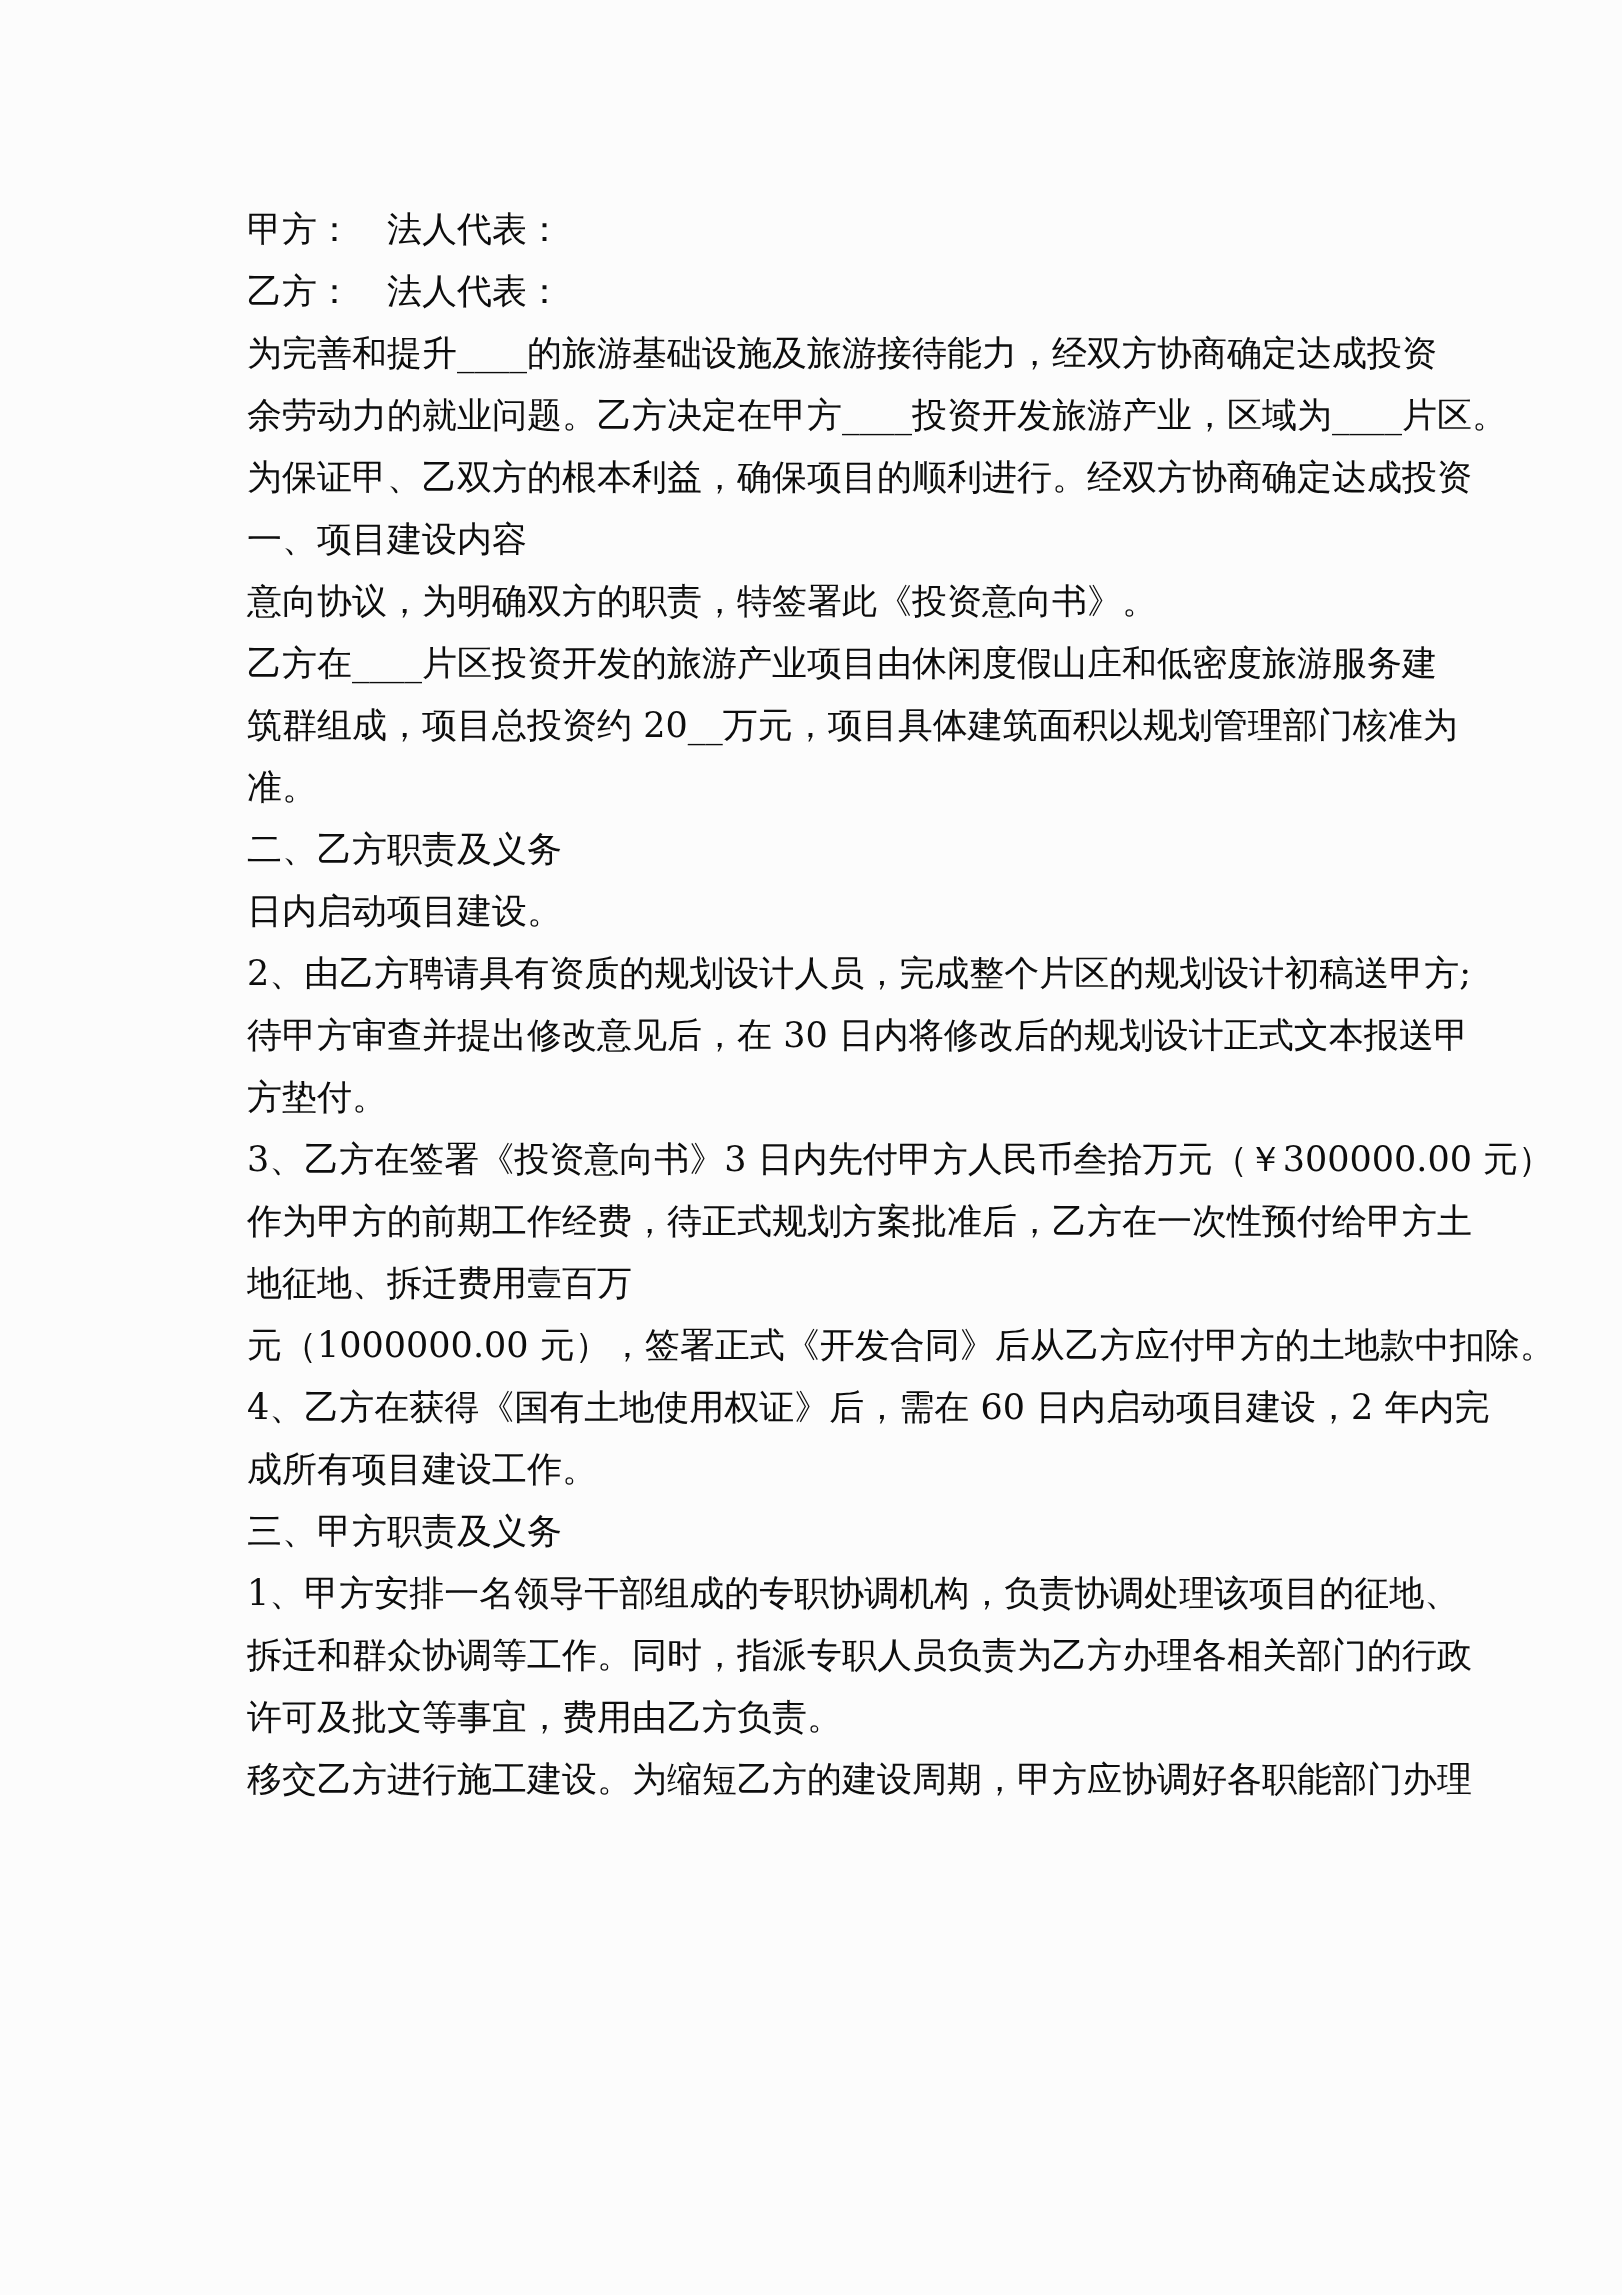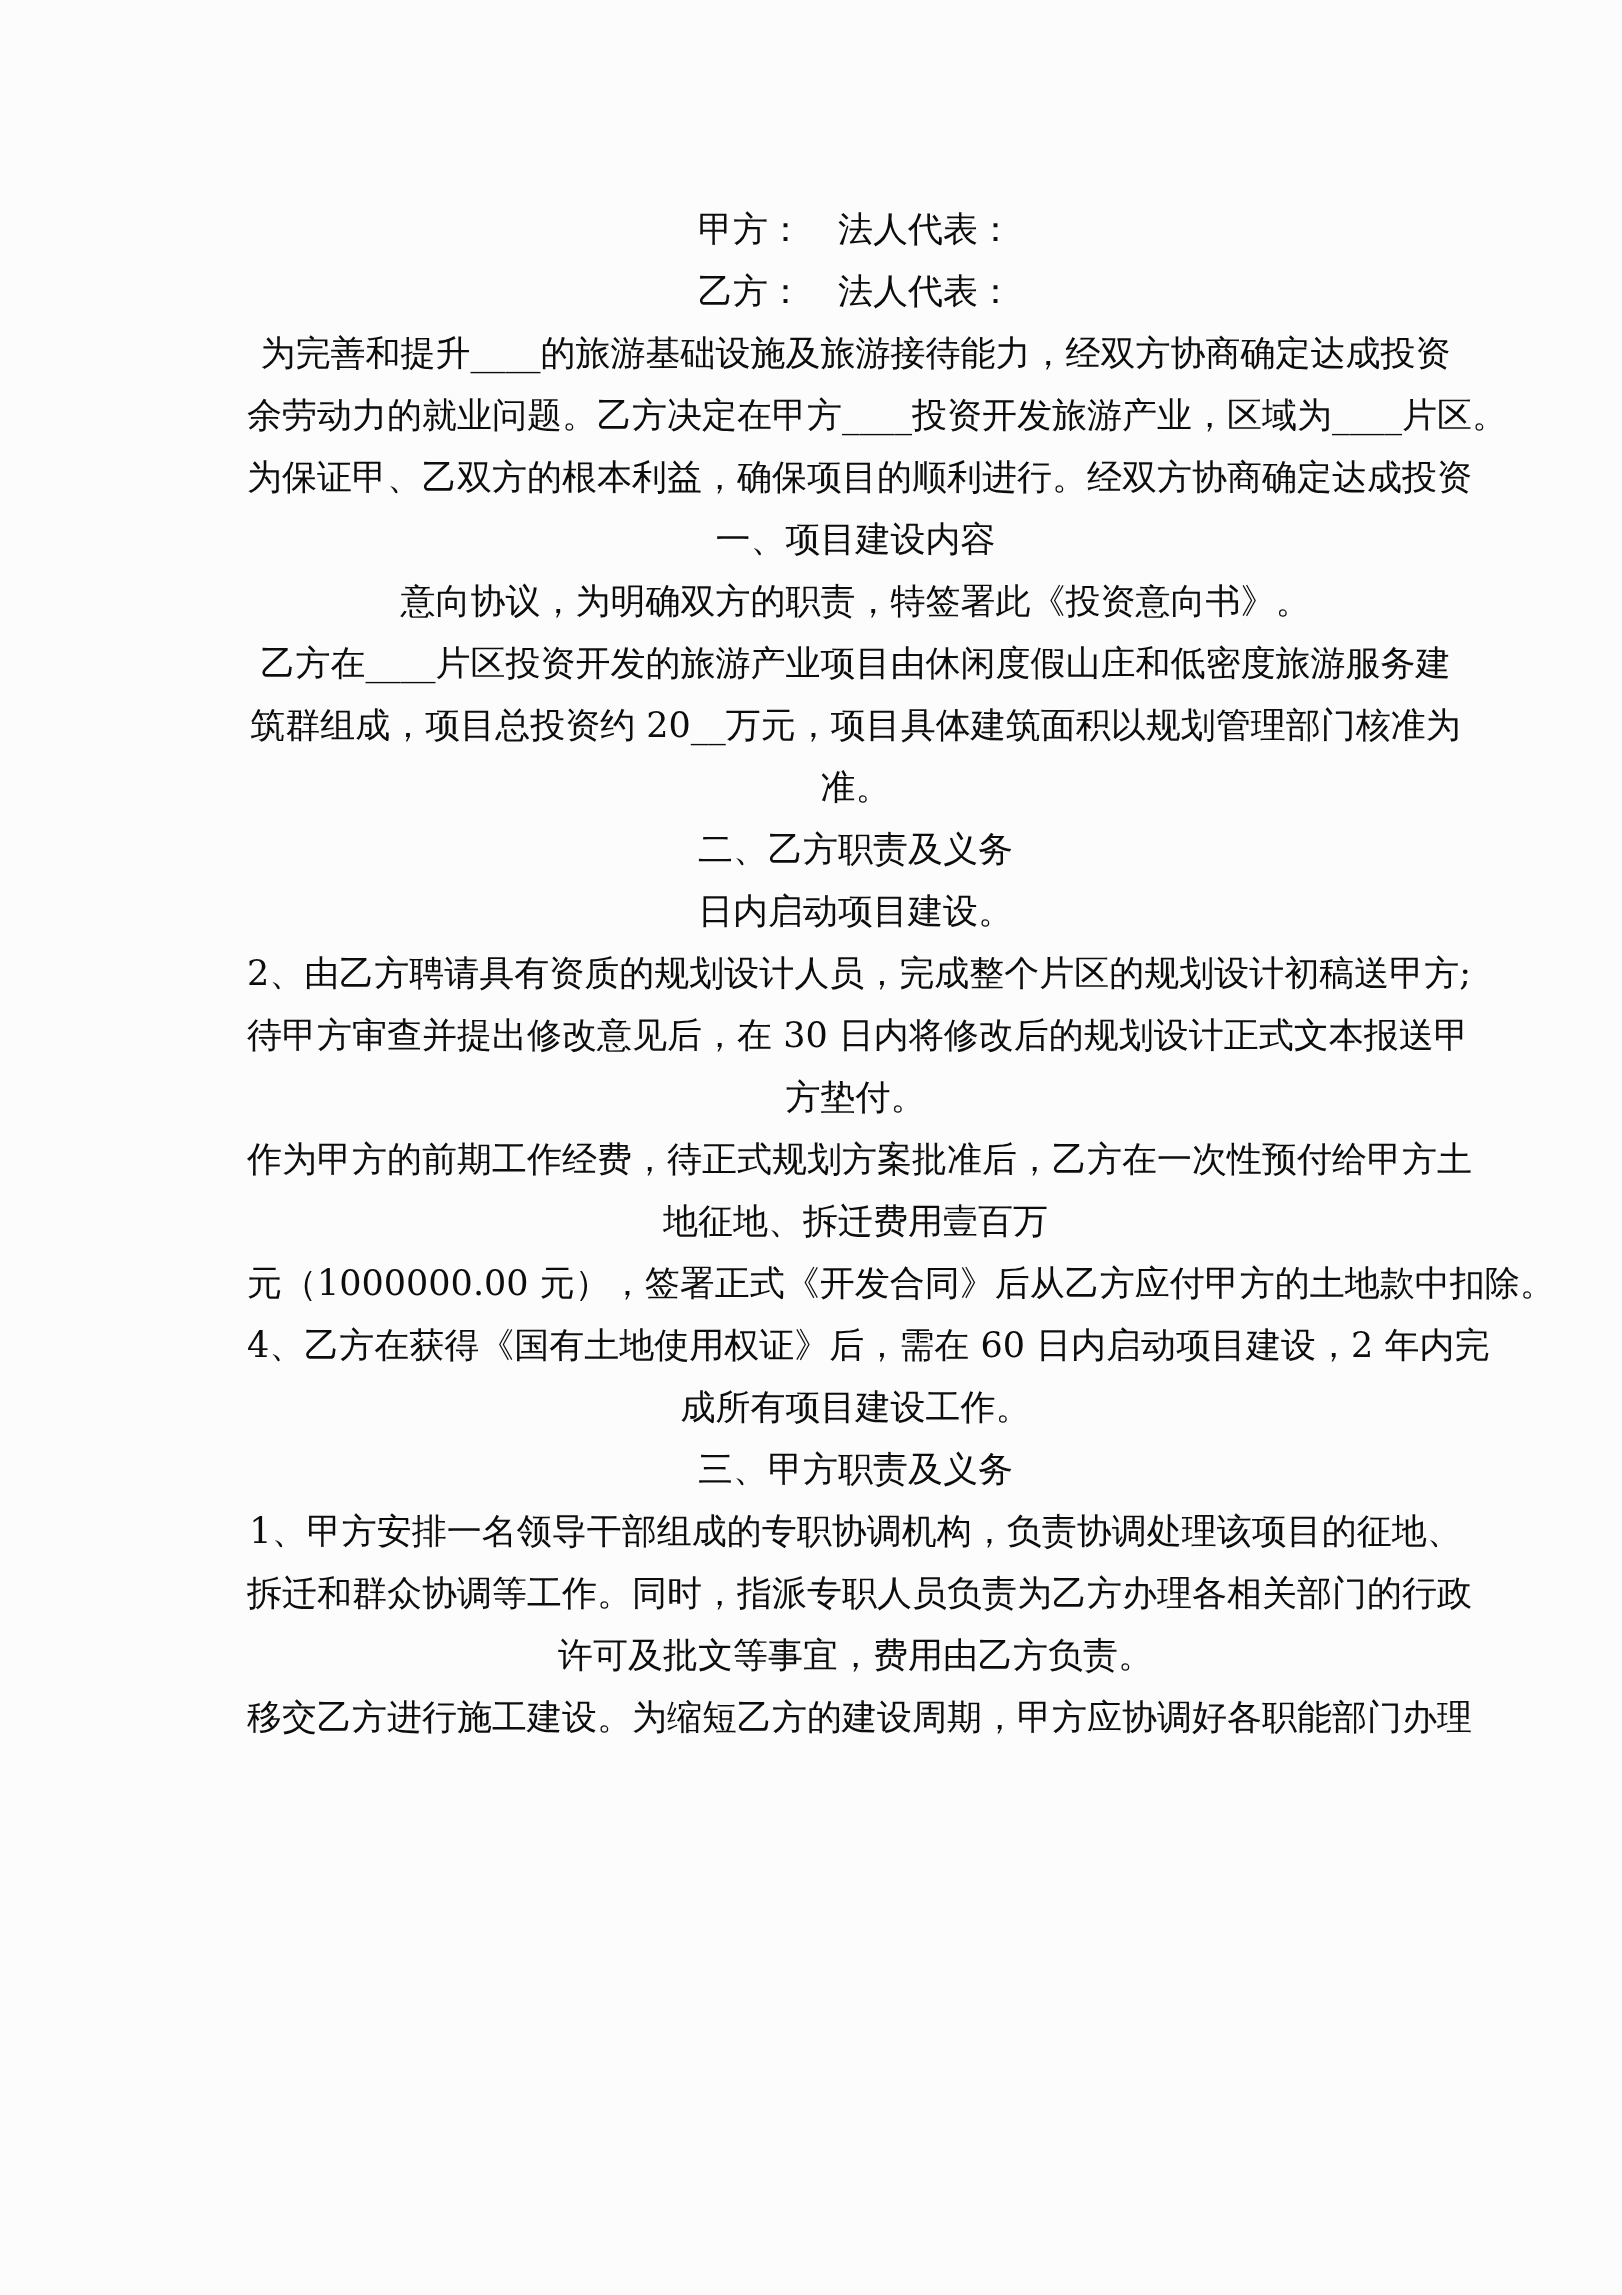--- a/index.html
+++ b/index.html
@@ -21,21 +21,20 @@
     top: 198px;
     width: 1217px;
     color: #0d0d0d;
   }
   .line {
     font-size: 35px;
     line-height: 62px;
     white-space: pre;
     letter-spacing: 0px;
     font-weight: 400;
-    text-align: center;
   }
 </style>
 </head>
 <body>
 
 <div class="page">
   <div class="content">
     <div class="line">甲方：　法人代表：</div>
     <div class="line">乙方：　法人代表：</div>
     <div class="line">为完善和提升____的旅游基础设施及旅游接待能力，经双方协商确定达成投资</div>
@@ -44,20 +43,21 @@
     <div class="line">一、项目建设内容</div>
     <div class="line">意向协议，为明确双方的职责，特签署此《投资意向书》。</div>
     <div class="line">乙方在____片区投资开发的旅游产业项目由休闲度假山庄和低密度旅游服务建</div>
     <div class="line">筑群组成，项目总投资约 20__万元，项目具体建筑面积以规划管理部门核准为</div>
     <div class="line">准。</div>
     <div class="line">二、乙方职责及义务</div>
     <div class="line">日内启动项目建设。</div>
     <div class="line">2、由乙方聘请具有资质的规划设计人员，完成整个片区的规划设计初稿送甲方;</div>
     <div class="line">待甲方审查并提出修改意见后，在 30 日内将修改后的规划设计正式文本报送甲</div>
     <div class="line">方垫付。</div>
+    <div class="line">3、乙方在签署《投资意向书》3 日内先付甲方人民币叁拾万元（￥300000.00 元）</div>
     <div class="line">作为甲方的前期工作经费，待正式规划方案批准后，乙方在一次性预付给甲方土</div>
     <div class="line">地征地、拆迁费用壹百万</div>
     <div class="line">元（1000000.00 元），签署正式《开发合同》后从乙方应付甲方的土地款中扣除。</div>
     <div class="line">4、乙方在获得《国有土地使用权证》后，需在 60 日内启动项目建设，2 年内完</div>
     <div class="line">成所有项目建设工作。</div>
     <div class="line">三、甲方职责及义务</div>
     <div class="line">1、甲方安排一名领导干部组成的专职协调机构，负责协调处理该项目的征地、</div>
     <div class="line">拆迁和群众协调等工作。同时，指派专职人员负责为乙方办理各相关部门的行政</div>
     <div class="line">许可及批文等事宜，费用由乙方负责。</div>
     <div class="line">移交乙方进行施工建设。为缩短乙方的建设周期，甲方应协调好各职能部门办理</div>

